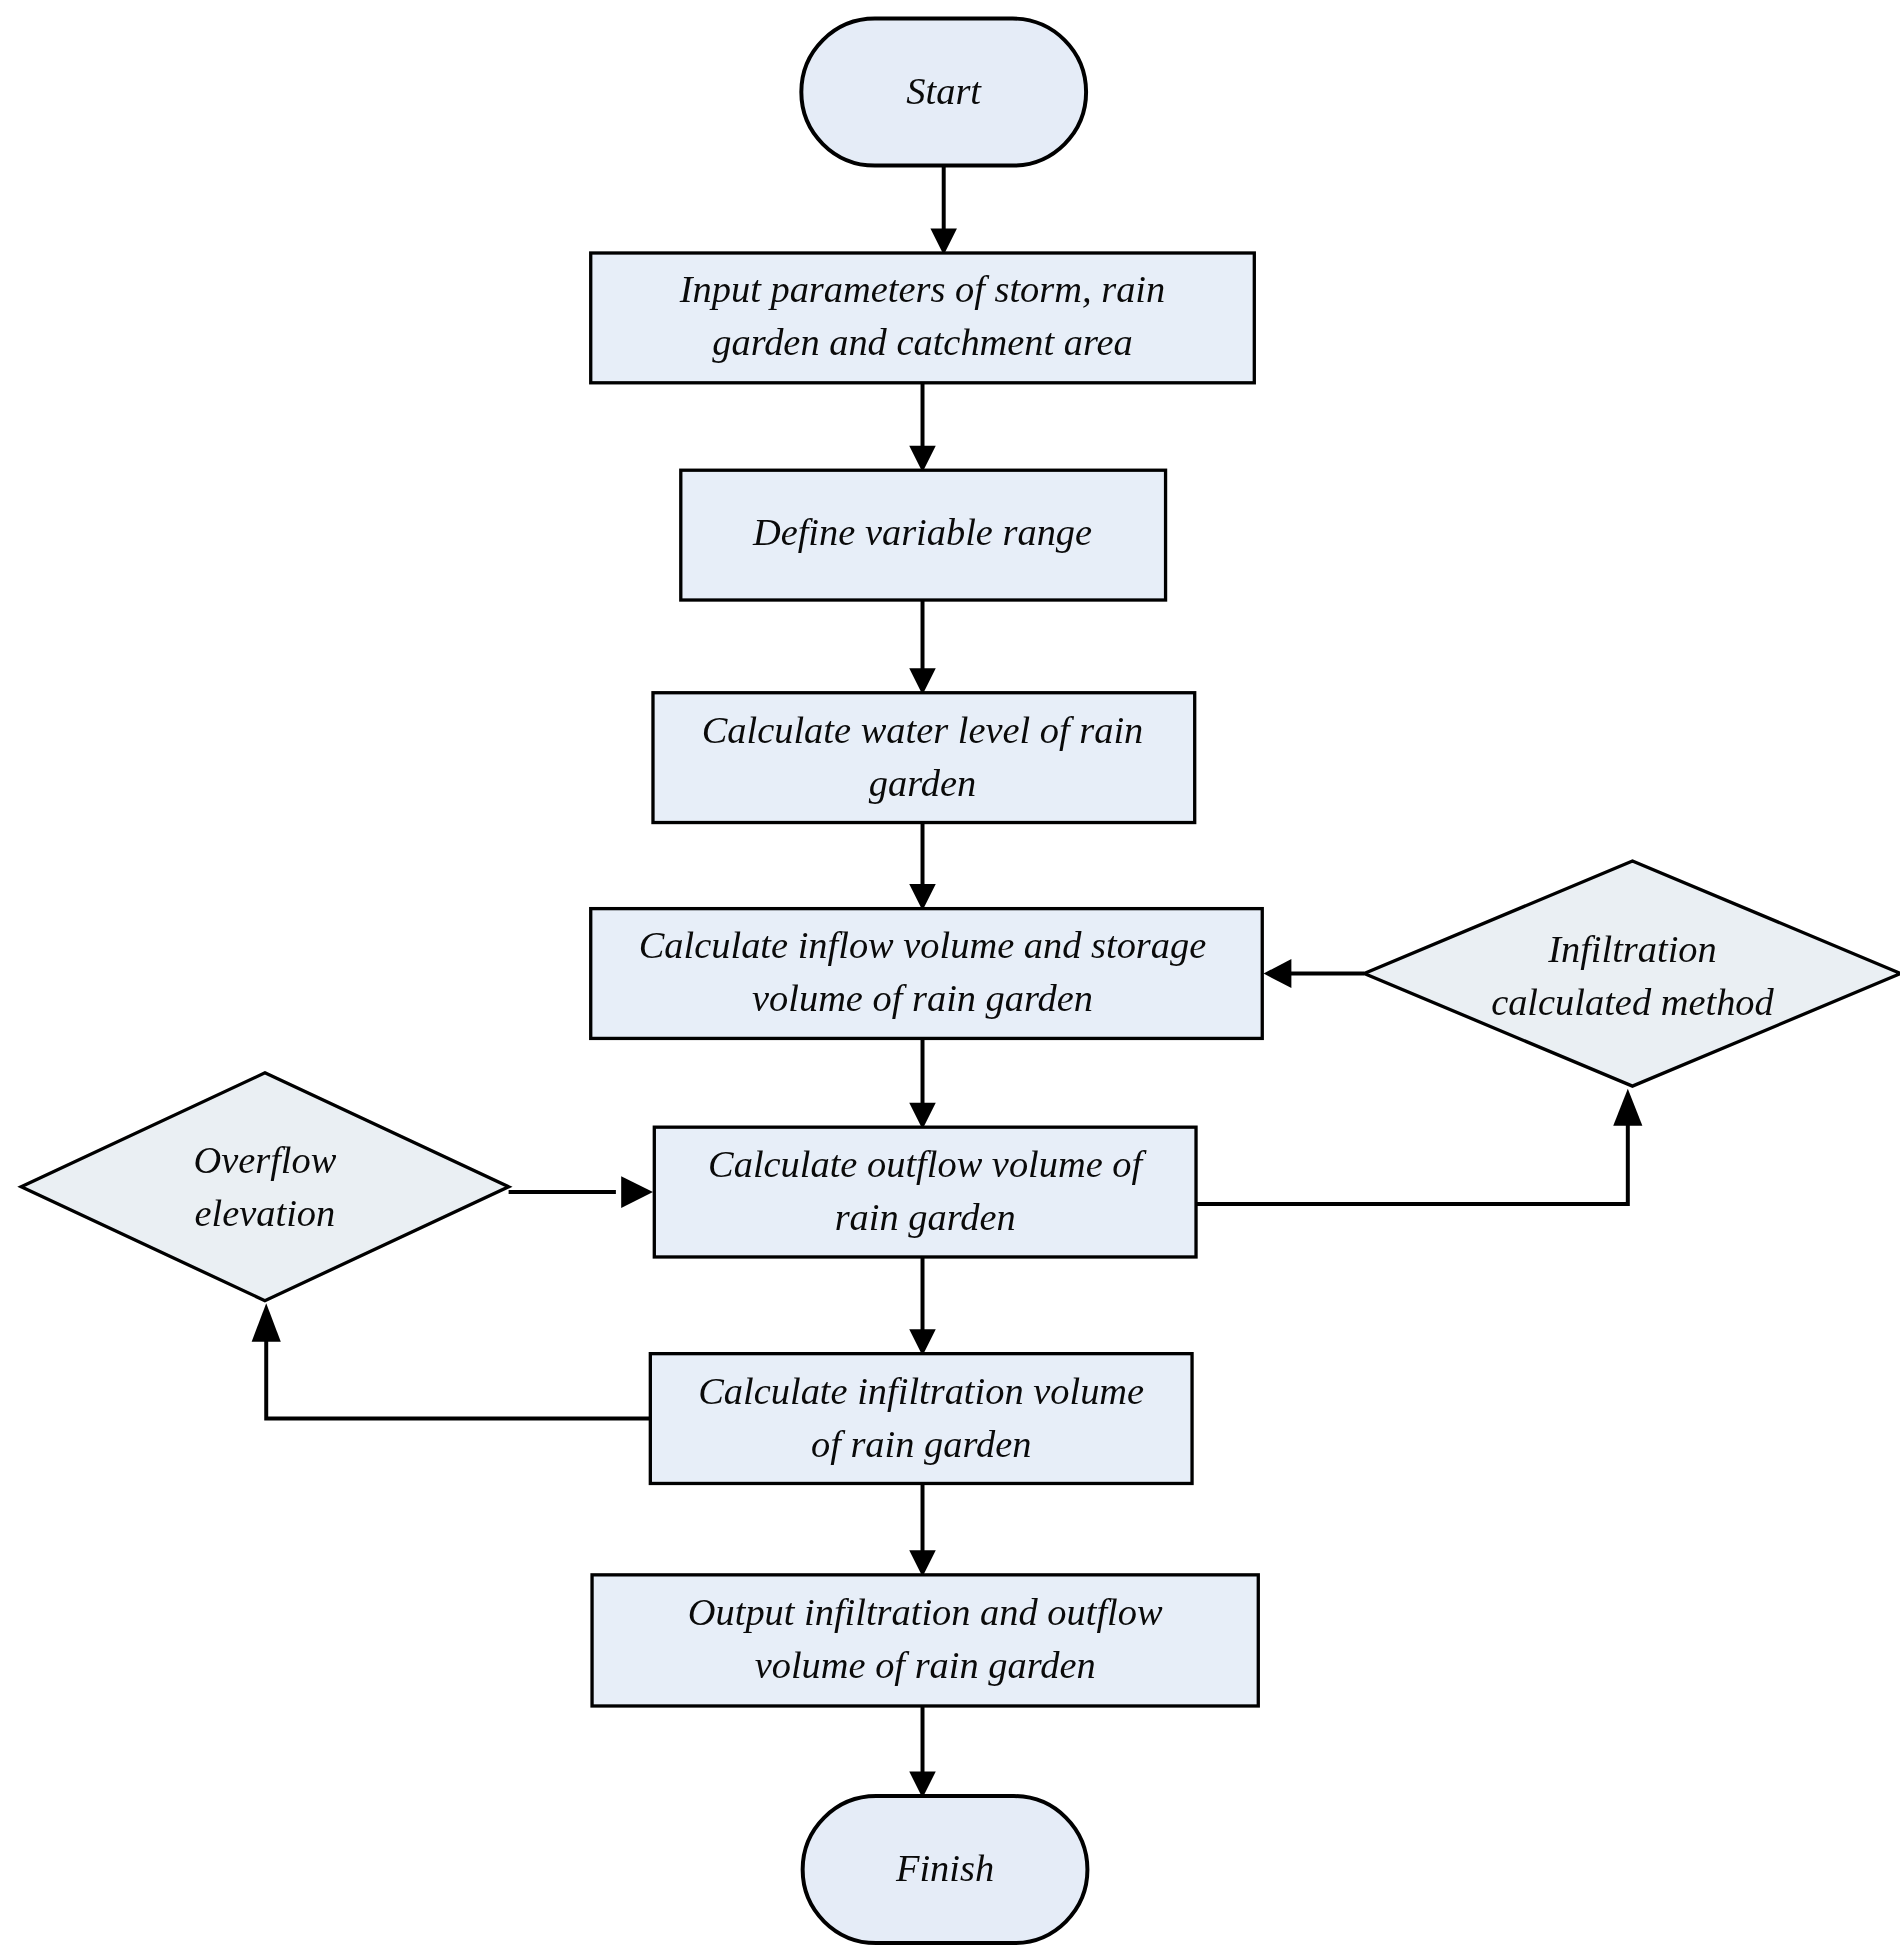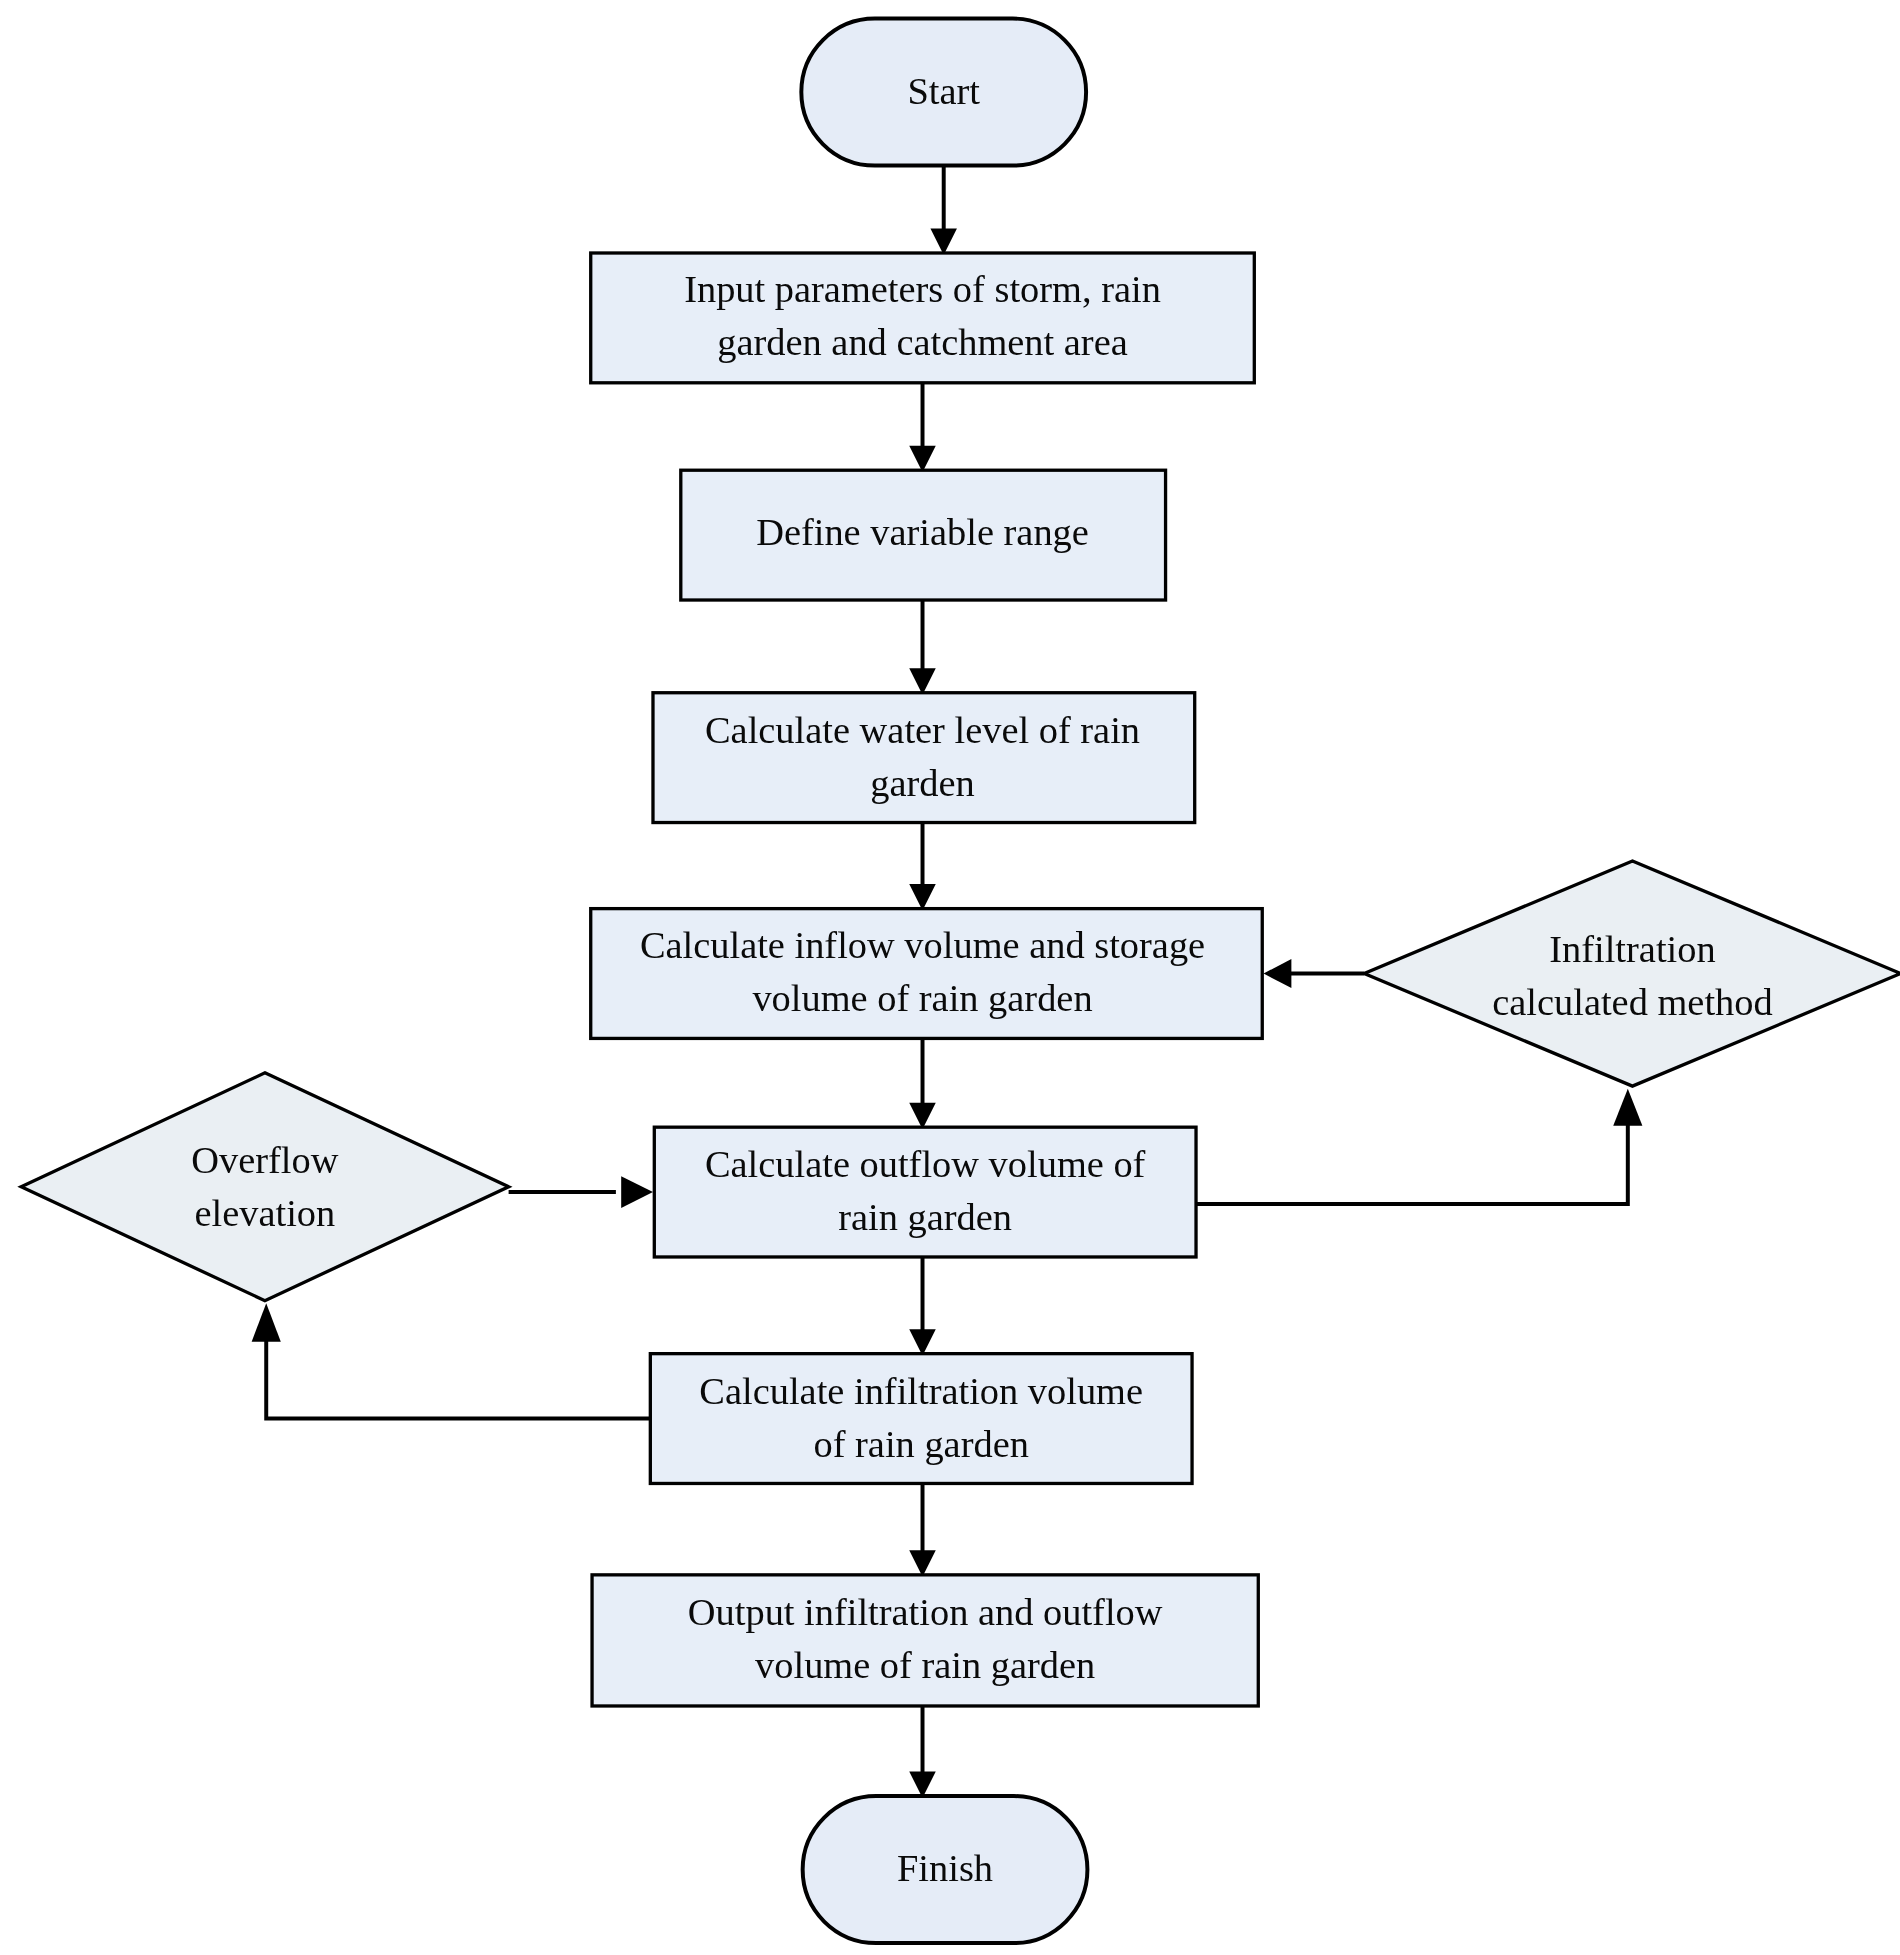--- a/index.html
+++ b/index.html
@@ -6,20 +6,21 @@
     margin: 0;
     padding: 0;
     background: #ffffff;
   }
   #canvas-wrap {
     position: relative;
     width: 1900px;
     height: 1955px;
     background: #ffffff;
     overflow: hidden;
+    font-style: italic;
   }
   svg#flowchart {
     display: block;
     width: 1900px;
     height: 1955px;
   }
   .node-shape {
     stroke: #000000;
     stroke-width: 5;
   }

